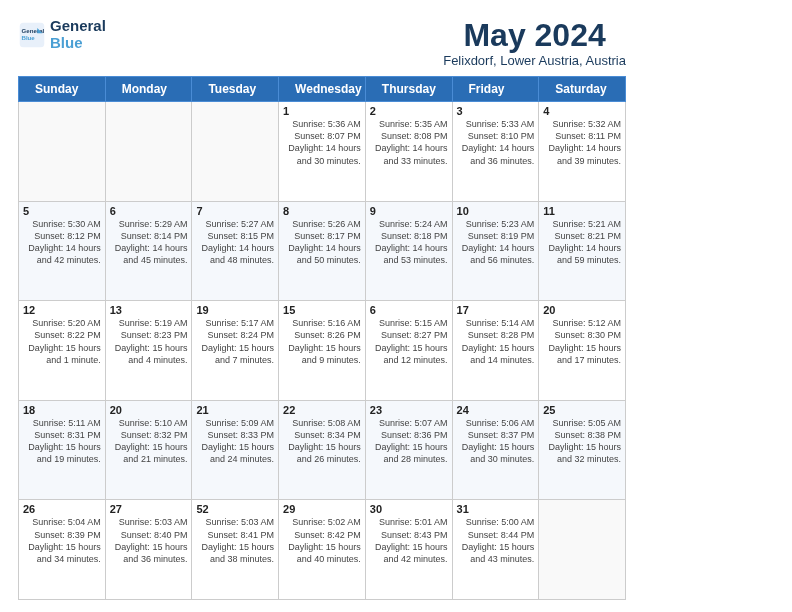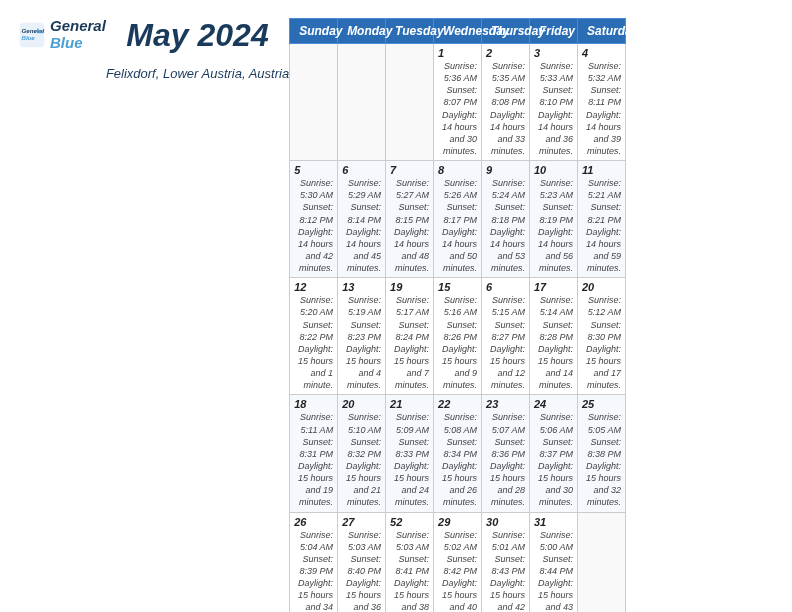--- a/index.html
+++ b/index.html
@@ -8,22 +8,21 @@
       background: #fff;
       width: 792px;
       height: 612px;
       overflow: hidden;
     }
     .page {
       width: 644px;
       height: 612px;
       padding: 18px 18px 12px 18px;
       display: flex;
-      flex-direction: row;
-      font-style: italic;
+      flex-direction: column;
     }
     .header {
       display: flex;
       justify-content: space-between;
       align-items: flex-start;
       margin-bottom: 8px;
     }
     .logo {
       display: flex;
       align-items: center;
@@ -49,35 +48,34 @@
       font-size: 32px;
       font-weight: bold;
       color: #1a3a5c;
       line-height: 1.1;
       text-align: center;
     }
     .subtitle {
       font-size: 13px;
       color: #1a3a5c;
       font-weight: normal;
-      margin-top: 13px;
     }
     .calendar {
       flex: 1;
       border: 1px solid #ccc;
       border-collapse: collapse;
       width: 100%;
       table-layout: fixed;
     }
     .calendar th {
       background: #2a6db5;
       color: #fff;
       font-size: 12px;
       font-weight: bold;
-      padding: 5px 9px;
+      padding: 5px 16px;
       text-align: left;
       border: 1px solid #4a8cd5;
     }
     .calendar td {
       border: 1px solid #ccc;
       vertical-align: top;
       padding: 3px 4px;
       font-size: 9.5px;
       color: #333;
       background: #fff;

